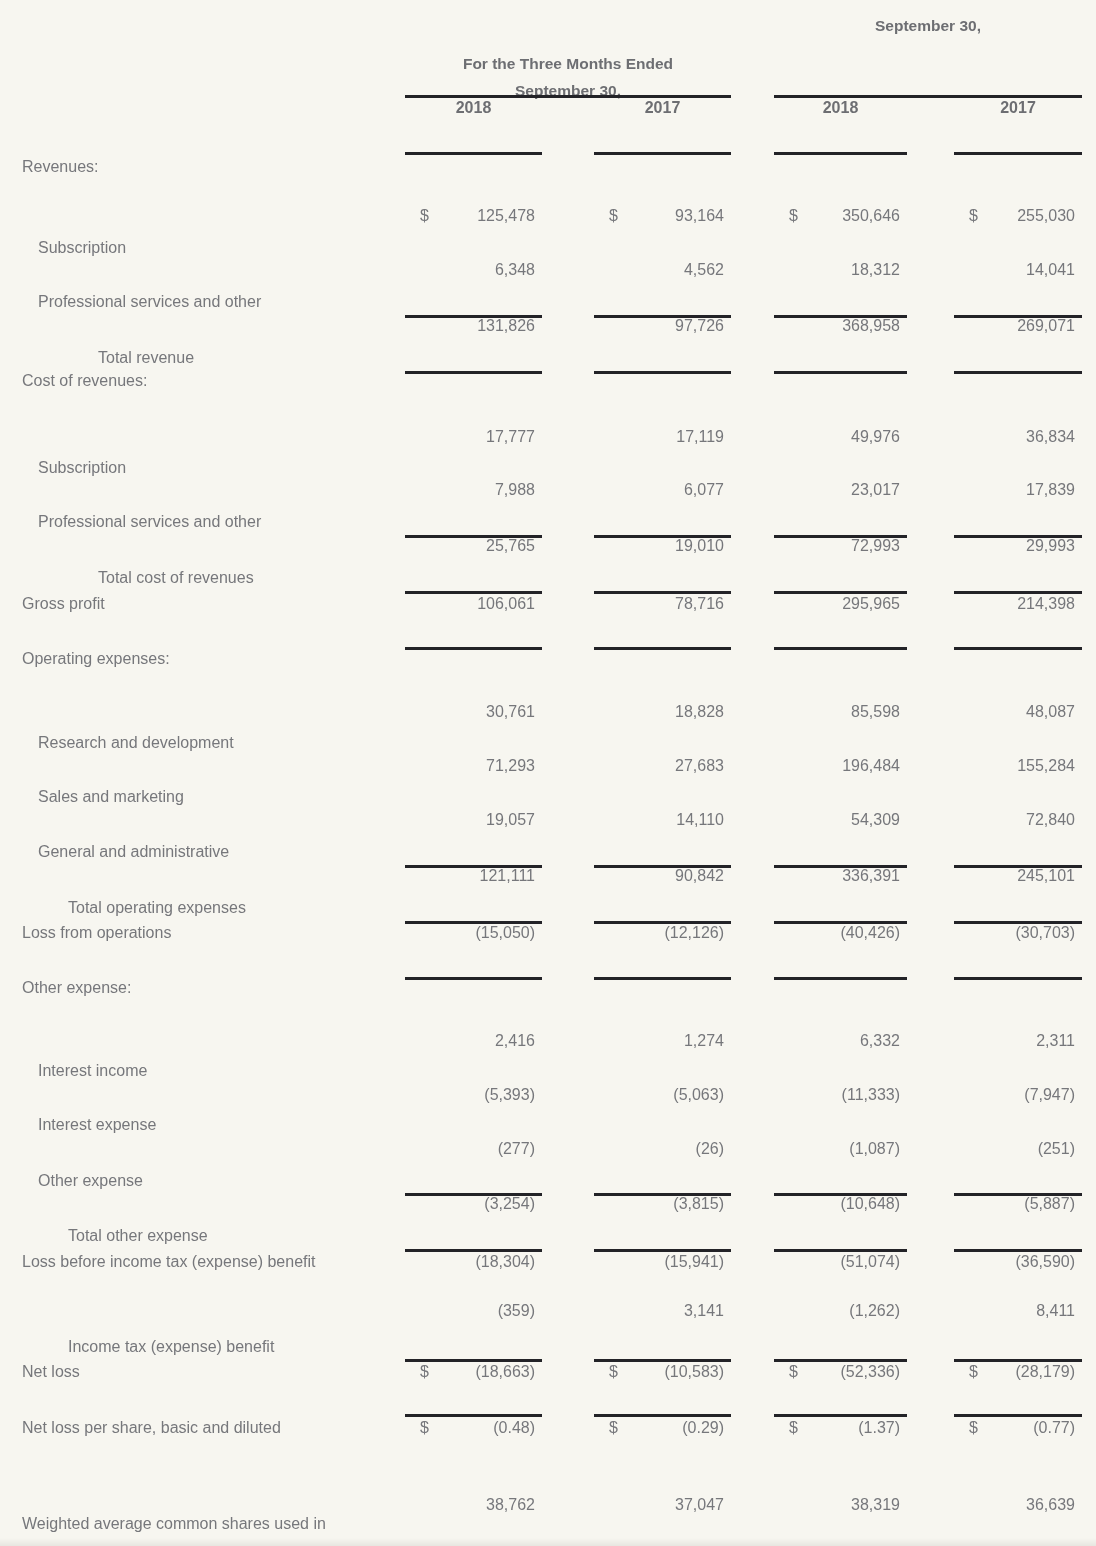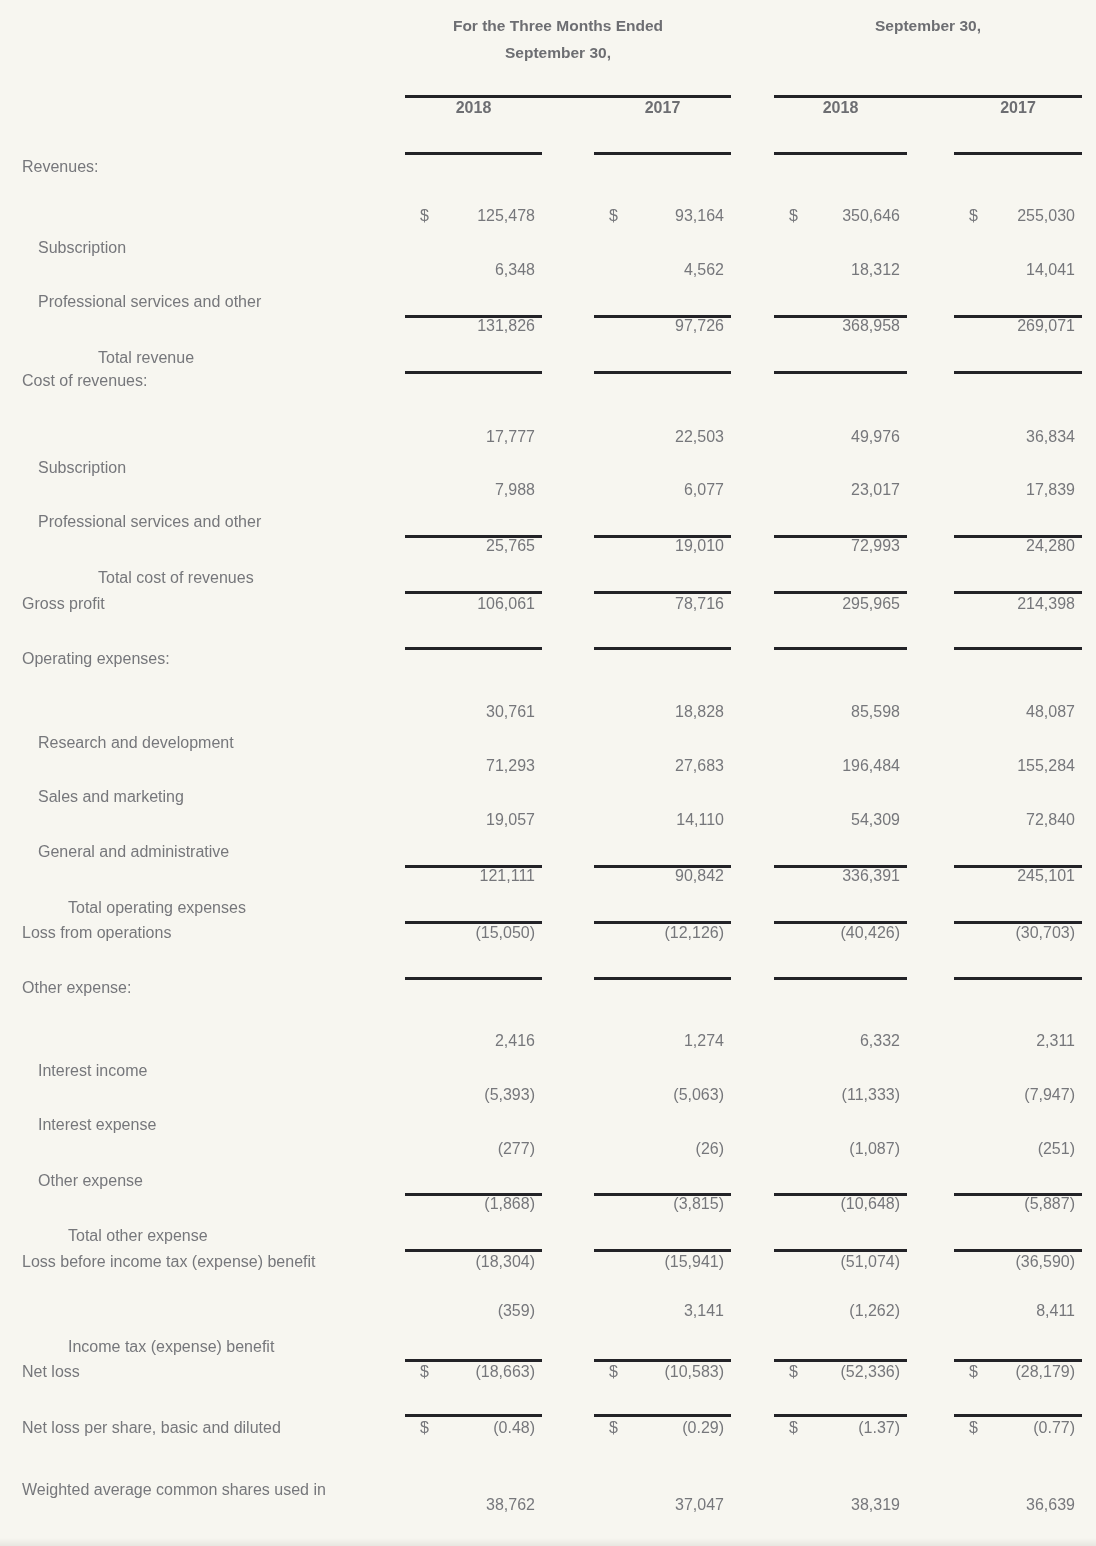--- a/index.html
+++ b/index.html
@@ -3,36 +3,36 @@
 <meta charset="utf-8">
 <style>
   html,body{margin:0;padding:0;background:#f7f6f0;}
   .page{
     position:relative;width:1096px;height:1546px;background:#f7f6f0;
     font-family:"Liberation Sans",sans-serif;font-size:16px;color:#76777b;
     overflow:hidden;
   }
   .lab{position:absolute;white-space:nowrap;line-height:20px;}
   .phead{position:absolute;top:12px;text-align:center;font-weight:700;color:#6d6e72;line-height:27px;font-size:15.5px;}
-  .p1{left:395px;width:326px;}
+  .p1{left:405px;width:326px;margin-top:38px;}
   .p2{left:774px;width:308px;}
   .year{position:absolute;top:98px;text-align:center;font-weight:700;color:#6d6e72;line-height:20px;}
   .ruleset{position:absolute;left:0;width:100%;height:3px;}
   .seg{position:absolute;top:0;height:3px;background:#232327;}
   .g1{left:405px;width:326px;}
   .g2{left:774px;width:308px;}
   .k1{left:405px;width:137px;}
   .k2{left:594px;width:137px;}
   .k3{left:774px;width:133px;}
   .k4{left:954px;width:128px;}
   .vrow{position:absolute;left:0;width:100%;height:20px;line-height:20px;}
   .cell{position:absolute;height:20px;}
   .num{position:absolute;right:7px;top:0;white-space:nowrap;}
   .cur{position:absolute;left:15px;top:0;}
-  .two-line{line-height:25px;}
+  .two-line{line-height:25px;margin-top:34px;}
   .bottom-shade{position:absolute;left:0;right:0;bottom:0;height:8px;background:linear-gradient(#f7f6f0,#e7e6e0);}
 </style>
 </head>
 <body>
 
 <div class="page">
 
   <div class="phead p1">
     <div>For the Three Months Ended</div>
     <div>September 30,</div>
@@ -124,21 +124,21 @@
       <div class="seg k4"></div>
   </div>
 
   <div class="lab" style="top:371px;left:22px">Cost of revenues:</div>
 
   <div class="vrow" style="top:427px">
     <div class="cell k1">
         <span class="num">17,777</span>
       </div>
     <div class="cell k2">
-        <span class="num">22,503</span>
+        <span class="num">17,119</span>
       </div>
     <div class="cell k3">
         <span class="num">49,976</span>
       </div>
     <div class="cell k4">
         <span class="num">36,834</span>
       </div>
   </div>
   <div class="lab" style="top:458px;left:38px">Subscription</div>
 
@@ -168,21 +168,21 @@
     <div class="cell k1">
         <span class="num">25,765</span>
       </div>
     <div class="cell k2">
         <span class="num">19,010</span>
       </div>
     <div class="cell k3">
         <span class="num">72,993</span>
       </div>
     <div class="cell k4">
-        <span class="num">24,280</span>
+        <span class="num">29,993</span>
       </div>
   </div>
   <div class="lab" style="top:568px;left:98px">Total cost of revenues</div>
   <div class="ruleset" style="top:591px">
     <div class="seg k1"></div>
       <div class="seg k2"></div>
       <div class="seg k3"></div>
       <div class="seg k4"></div>
   </div>
 
@@ -359,21 +359,21 @@
   <div class="lab" style="top:1171px;left:38px">Other expense</div>
 
   <div class="ruleset" style="top:1193px">
     <div class="seg k1"></div>
       <div class="seg k2"></div>
       <div class="seg k3"></div>
       <div class="seg k4"></div>
   </div>
   <div class="vrow" style="top:1194px">
     <div class="cell k1">
-        <span class="num">(1,868)</span>
+        <span class="num">(3,254)</span>
       </div>
     <div class="cell k2">
         <span class="num">(3,815)</span>
       </div>
     <div class="cell k3">
         <span class="num">(10,648)</span>
       </div>
     <div class="cell k4">
         <span class="num">(5,887)</span>
       </div>

